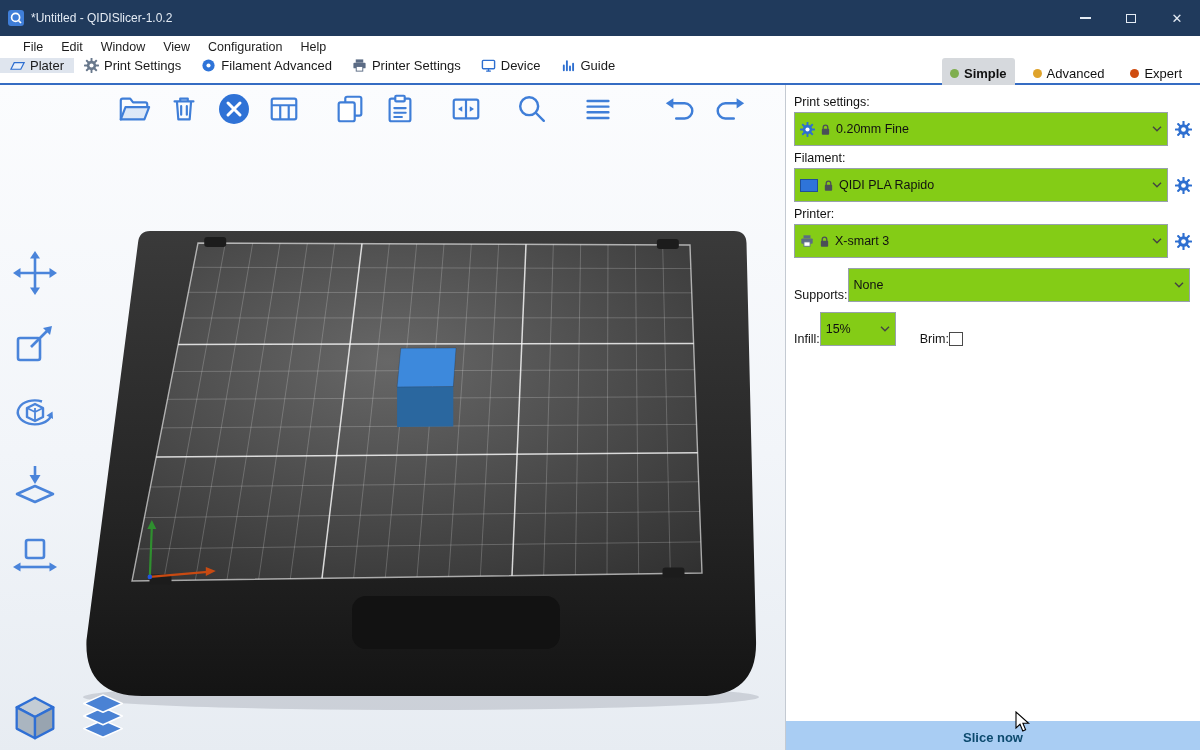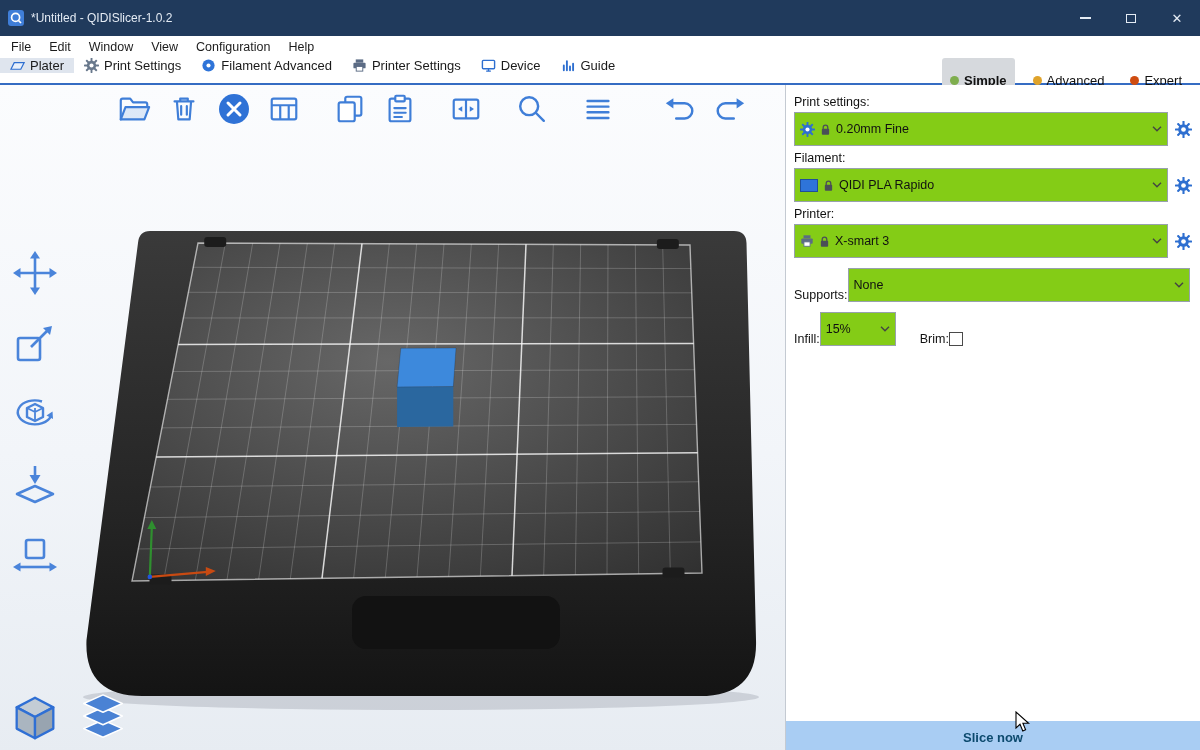--- a/index.html
+++ b/index.html
@@ -10,29 +10,29 @@
   .titlebar{height:36px;background:#203a5c;display:flex;align-items:center;color:#dde6f0}
   .app-icon{margin:0 7px 0 8px;display:flex}
   .title-text{font-size:12px;color:#e4ebf4}
   .win-controls{margin-left:auto;display:flex;height:100%}
   .wbtn{width:46px;height:100%;display:flex;align-items:center;justify-content:center;color:#e4ebf4}
   .glyph-min{width:11px;height:1.5px;background:#e4ebf4;display:block}
   .glyph-max{width:10px;height:9px;border:1.3px solid #e4ebf4;display:block}
   .glyph-close{font-size:13px;line-height:1}
 
   
-  .menubar{height:22px;background:#fff;display:flex;align-items:center;padding-left:2px}
+  .menubar{height:22px;background:#fff;display:flex;align-items:center;padding-left:14px}
   .menu-item{padding:0 9px;font-size:12.5px;color:#1c1c1c;line-height:22px}
 
   
   .tabbar{height:27px;background:#fff;display:flex;align-items:flex-start;border-bottom:2px solid #356cc3}
   .tab{display:flex;align-items:center;gap:5px;padding:0 10px;font-size:13px;color:#1a1a1a;white-space:nowrap}
   .tab.active{background:#dfe5ee}
   .modes{margin-left:auto;display:flex;align-items:center;gap:10px;padding-right:10px}
-  .mode{display:flex;align-items:center;gap:5px;padding:15px 8px;font-size:13px;border-radius:3px}
+  .mode{display:flex;align-items:center;gap:5px;padding:8px 8px;font-size:13px;border-radius:3px}
   .mode.active{background:#d6d9dd;font-weight:bold}
   .dot{width:9px;height:9px;border-radius:50%;display:inline-block}
   .dot-simple{background:#7fae4e}
   .dot-advanced{background:#dfa32b}
   .dot-expert{background:#cf4c10}
 
   
   .content{display:flex;height:669px}
   .viewport{width:785px;position:relative;background:linear-gradient(180deg,#fbfcfe 0%,#f2f5f9 55%,#e7ecf2 100%)}
   #scene{position:absolute;left:0;top:0}

